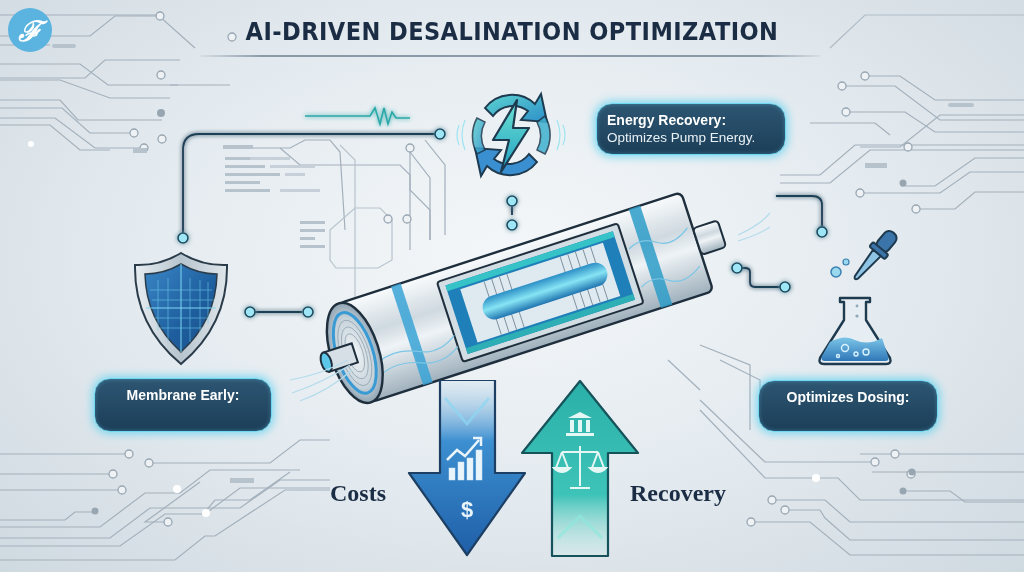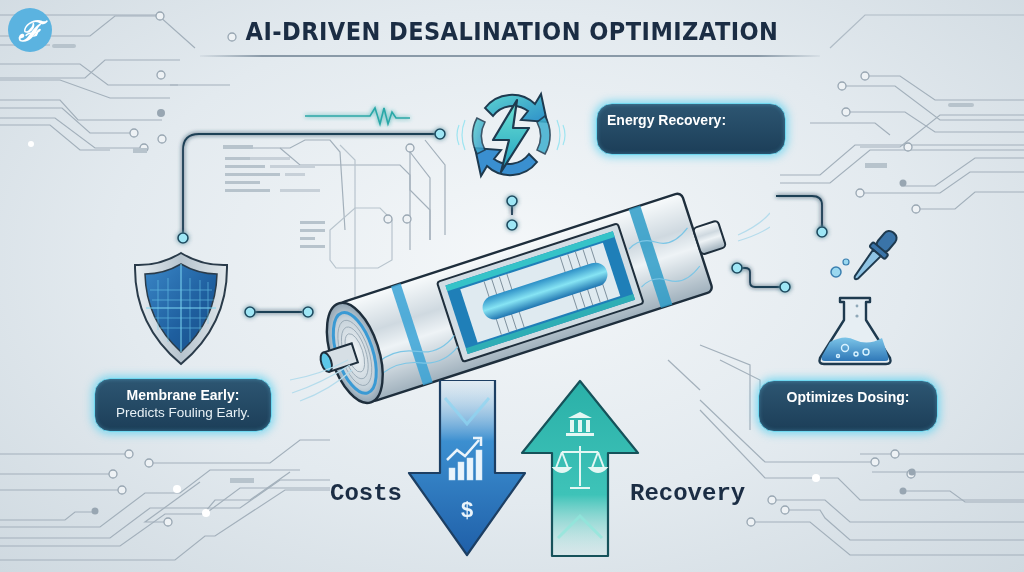--- a/index.html
+++ b/index.html
@@ -27,21 +27,21 @@
     position: absolute; border-radius: 16px;
     background: linear-gradient(180deg, #2d5672 0%, #1c3e58 100%);
     box-shadow: 0 0 8px 2px rgba(90, 210, 240, 0.75), inset 0 0 4px rgba(120,220,255,0.35);
     border: 1.5px solid #6fd8f0; color: #fff; padding: 7px 10px; box-sizing: border-box;
   }
   .callout .head { font-weight: bold; font-size: 14px; line-height: 18px; }
   .callout .body { font-size: 13.5px; line-height: 18px; color: #e8f1f6; }
   .callout.center { text-align: center; }
   .big-label {
     position: absolute; font-weight: bold; font-size: 24px; color: #1b2d44;
-    font-family: Liberation Mono, monospace;
+    font-family: Liberation Serif, serif;
   }
 </style>
 </head>
 <body>
 
 <svg class="layer" viewBox="0 0 1024 572">
   <g fill="none" stroke="#a3b0bb" stroke-width="1.2">
 
     <path d="M0 15 H158 L195 48"></path>
     <path d="M830 48 L865 15 H1024" stroke="#b0bcc6"></path>
@@ -226,20 +226,21 @@
   </g>
   <path d="M30 28 A34 34 0 0 1 80 24 L86 14 L92 42 L66 40 L73 31 A25 25 0 0 0 38 36 Z" fill="url(#rg1)" stroke="#1e3a4f" stroke-width="2"></path>
   <path d="M82 82 A34 34 0 0 1 32 86 L26 96 L20 68 L46 70 L39 79 A25 25 0 0 0 74 74 Z" fill="#3a8fd0" stroke="#1e3a4f" stroke-width="2"></path>
   <path d="M22 38 A38 38 0 0 0 22 74 L30 70 A30 30 0 0 1 30 42 Z" fill="url(#rg1)" stroke="#1e3a4f" stroke-width="1.6" opacity="0.85"></path>
   <path d="M90 36 A38 38 0 0 1 90 74 L82 70 A30 30 0 0 0 82 42 Z" fill="#3fb0d0" stroke="#1e3a4f" stroke-width="1.6" opacity="0.85"></path>
   <path d="M62 20 L38 60 H54 L46 92 L74 48 H58 Z" fill="url(#bolt)" stroke="#1e3a4f" stroke-width="2.2" stroke-linejoin="round"></path>
 </svg>
 
 <div class="callout" style="left:596px;top:103px;width:190px;height:52px;">
   <div class="head">Energy Recovery:</div>
+  <div class="body">Optimizes Pump Energy.</div>
 </div>
 
 <svg style="position:absolute;left:130px;top:250px;width:102px;height:118px" viewBox="0 0 102 118">
   <defs>
     <linearGradient id="sh" x1="0" y1="0" x2="1" y2="1">
       <stop offset="0" stop-color="#3a86c6"></stop>
         <stop offset="0.6" stop-color="#1e5e9e"></stop>
         <stop offset="1" stop-color="#194e86"></stop>
     </linearGradient>
     <linearGradient id="shRim" x1="0" y1="0" x2="1" y2="0">
@@ -260,21 +261,20 @@
       <path d="M78 32 V74"></path>
     <path d="M20 40 H82"></path>
       <path d="M22 50 H84"></path>
       <path d="M24 68 H78"></path>
       <path d="M30 78 H72"></path>
   </g>
 </svg>
 
 <div class="callout center" style="left:94px;top:378px;width:178px;height:54px;">
   <div class="head">Membrane Early:</div>
-  <div class="body">Predicts Fouling Early.</div>
 </div>
 
 <svg style="position:absolute;left:800px;top:220px;width:110px;height:150px" viewBox="0 0 110 150">
   <defs>
     <linearGradient id="liq" x1="0" y1="0" x2="0" y2="1">
       <stop offset="0" stop-color="#7cc5e8"></stop>
         <stop offset="1" stop-color="#2f78b8"></stop>
     </linearGradient>
   </defs>
 

